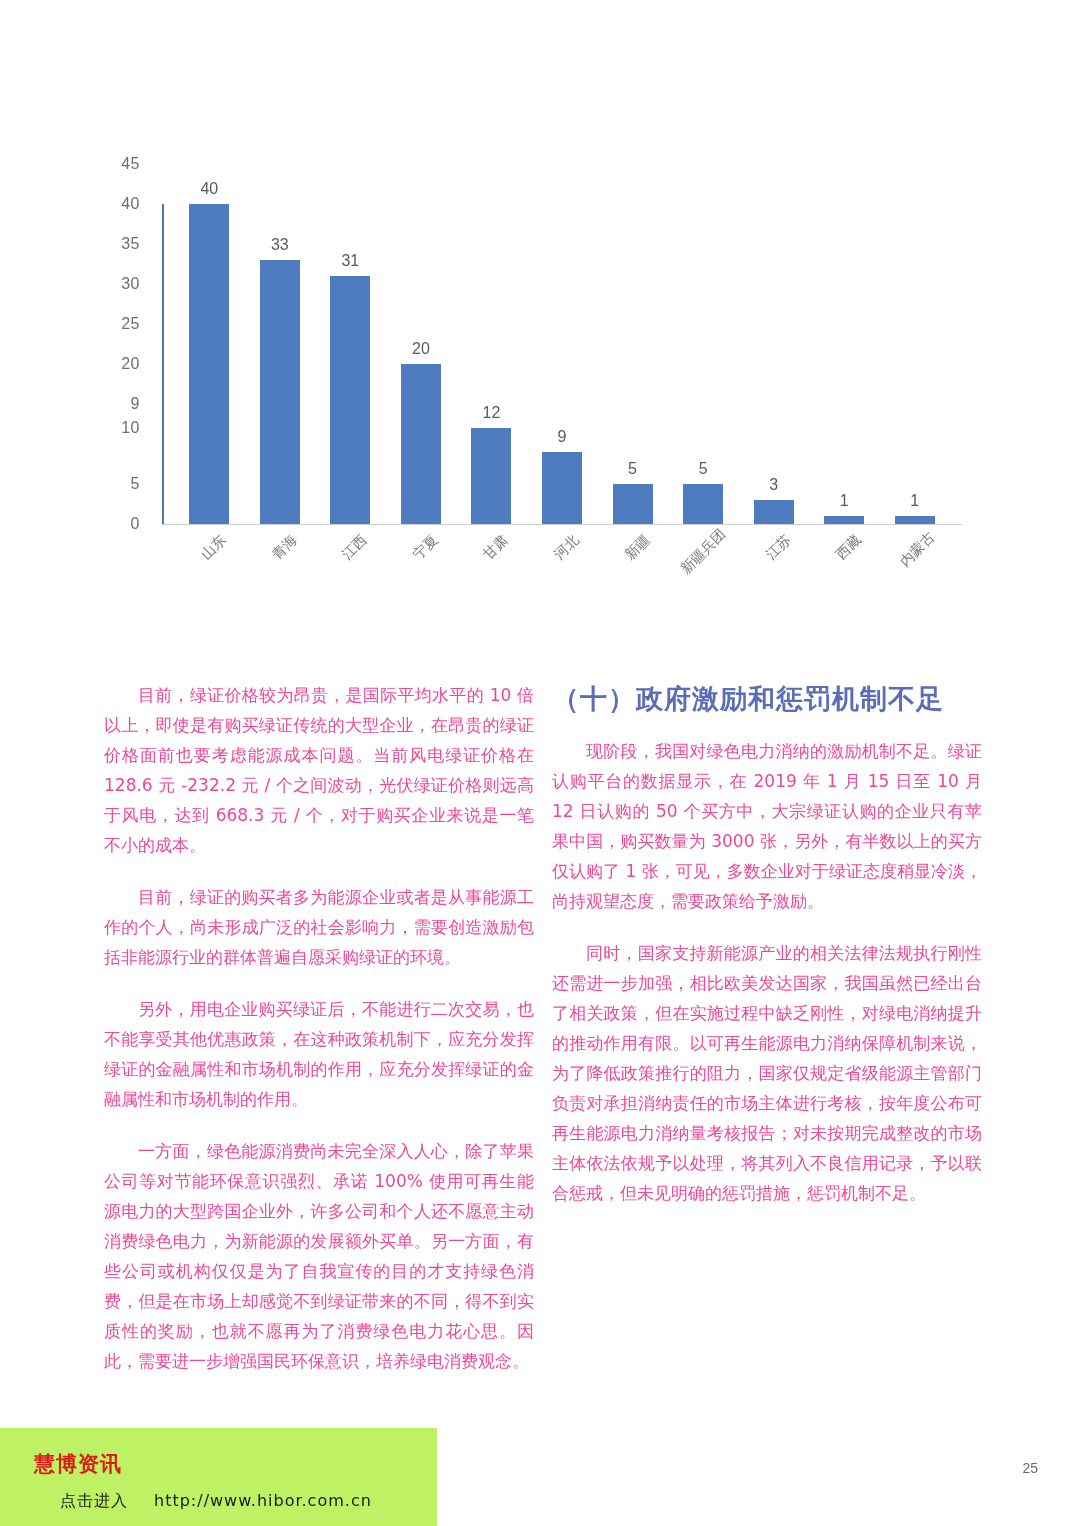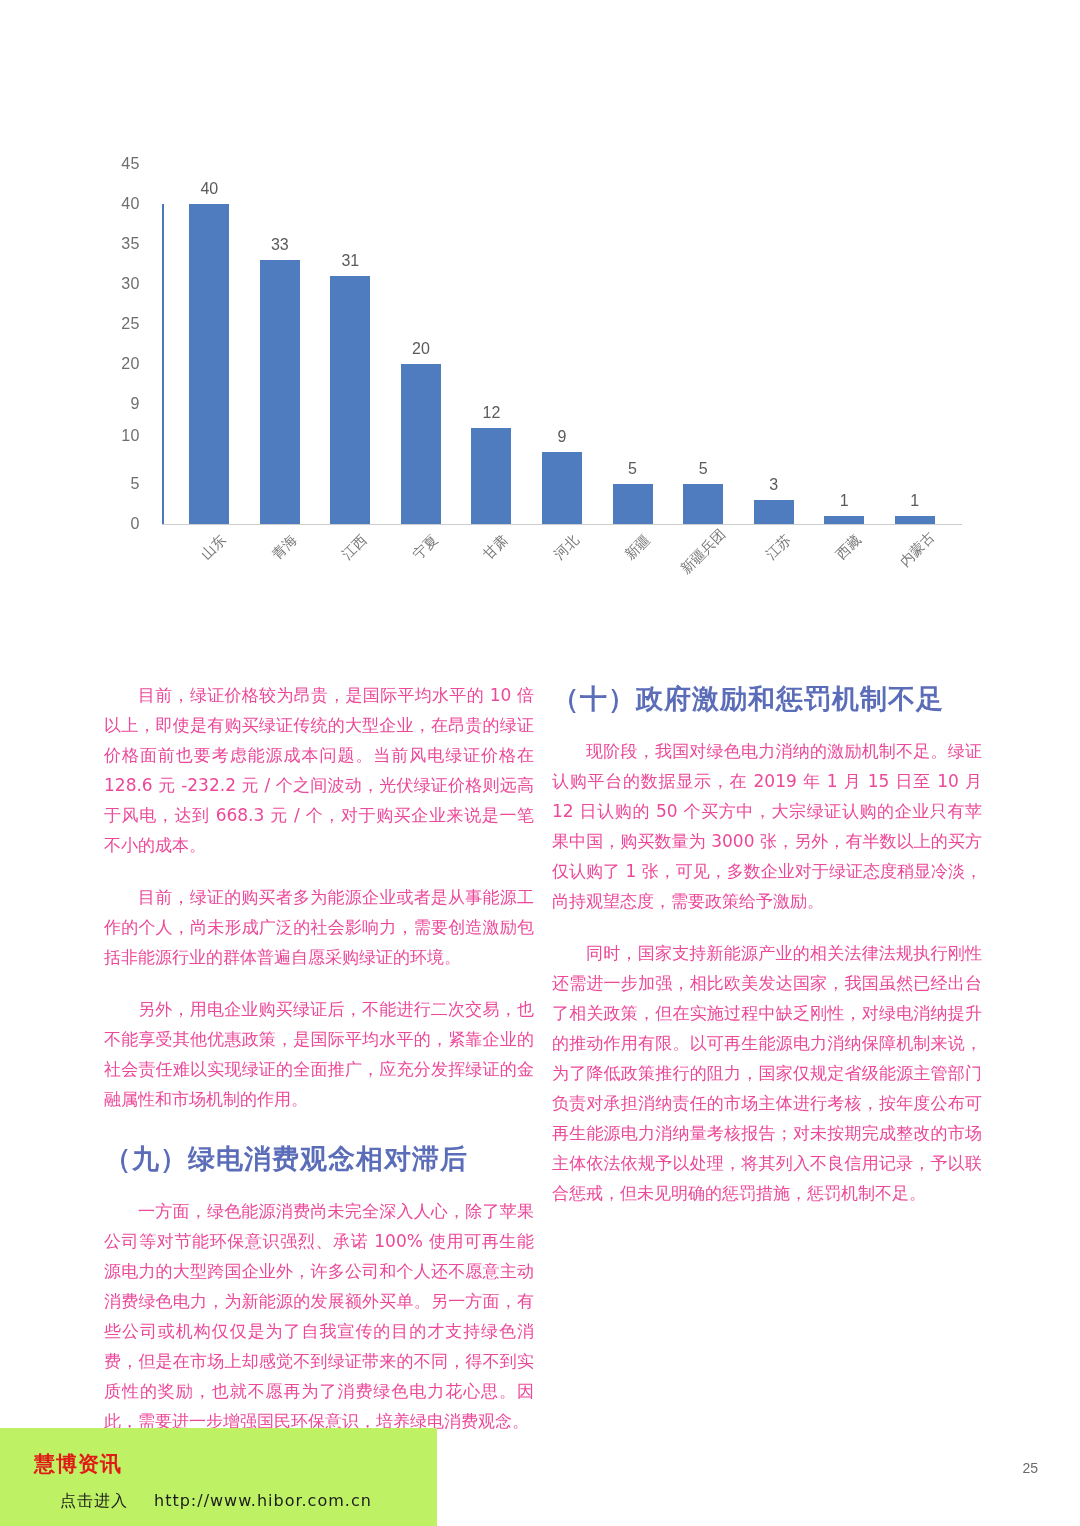--- a/index.html
+++ b/index.html
@@ -222,21 +222,21 @@
   <div class="chart-block">
     <div class="chart-area">
       <div class="y-axis">
           <div class="y-tick" style="top: 0px;">45</div>
           <div class="y-tick" style="top: 40px;">40</div>
           <div class="y-tick" style="top: 80px;">35</div>
           <div class="y-tick" style="top: 120px;">30</div>
           <div class="y-tick" style="top: 160px;">25</div>
           <div class="y-tick" style="top: 200px;">20</div>
           <div class="y-tick" style="top: 240px;">9</div>
-          <div class="y-tick" style="top: 272px;">10</div>
+          <div class="y-tick" style="top: 264px;">10</div>
           <div class="y-tick" style="top: 320px;">5</div>
           <div class="y-tick" style="top: 360px;">0</div>
         </div>
       <div class="plot">
         <div class="bars">
             <div class="bar-slot">
               <div class="bar-label" style="bottom: 326px;">40</div>
               <div class="bar" style="height: 320px; background: rgb(79, 124, 191);"></div>
             </div>
             <div class="bar-slot">
@@ -316,22 +316,21 @@
             <div class="x-tick">内蒙古</div>
           </div>
         </div>
     </div>
 
   </div>
 
   <div class="col col-left">
     <p class="body">目前，绿证价格较为昂贵，是国际平均水平的 10 倍以上，即使是有购买绿证传统的大型企业，在昂贵的绿证价格面前也要考虑能源成本问题。当前风电绿证价格在 128.6 元 -232.2 元 / 个之间波动，光伏绿证价格则远高于风电，达到 668.3 元 / 个，对于购买企业来说是一笔不小的成本。</p>
     <p class="body">目前，绿证的购买者多为能源企业或者是从事能源工作的个人，尚未形成广泛的社会影响力，需要创造激励包括非能源行业的群体普遍自愿采购绿证的环境。</p>
-    <p class="body">另外，用电企业购买绿证后，不能进行二次交易，也不能享受其他优惠政策，是国际平均水平的，紧靠企业的社会责任难以实现绿证的全面推广，应充分发挥绿证的金融属性和市场机制的作用。</p>
-    <h2 class="section">（九）绿电消费观念相对滞后</h2>
+    <p class="body">另外，用电企业购买绿证后，不能进行二次交易，也不能享受其他优惠政策，在这种政策机制下，应充分发挥绿证的金融属性和市场机制的作用，应充分发挥绿证的金融属性和市场机制的作用。</p>
     <p class="body">一方面，绿色能源消费尚未完全深入人心，除了苹果公司等对节能环保意识强烈、承诺 100% 使用可再生能源电力的大型跨国企业外，许多公司和个人还不愿意主动消费绿色电力，为新能源的发展额外买单。另一方面，有些公司或机构仅仅是为了自我宣传的目的才支持绿色消费，但是在市场上却感觉不到绿证带来的不同，得不到实质性的奖励，也就不愿再为了消费绿色电力花心思。因此，需要进一步增强国民环保意识，培养绿电消费观念。</p>
   </div>
 
   <div class="col col-right">
     <h2 class="section">（十）政府激励和惩罚机制不足</h2>
     <p class="body">现阶段，我国对绿色电力消纳的激励机制不足。绿证认购平台的数据显示，在 2019 年 1 月 15 日至 10 月 12 日认购的 50 个买方中，大宗绿证认购的企业只有苹果中国，购买数量为 3000 张，另外，有半数以上的买方仅认购了 1 张，可见，多数企业对于绿证态度稍显冷淡，尚持观望态度，需要政策给予激励。</p>
     <p class="body">同时，国家支持新能源产业的相关法律法规执行刚性还需进一步加强，相比欧美发达国家，我国虽然已经出台了相关政策，但在实施过程中缺乏刚性，对绿电消纳提升的推动作用有限。以可再生能源电力消纳保障机制来说，为了降低政策推行的阻力，国家仅规定省级能源主管部门负责对承担消纳责任的市场主体进行考核，按年度公布可再生能源电力消纳量考核报告；对未按期完成整改的市场主体依法依规予以处理，将其列入不良信用记录，予以联合惩戒，但未见明确的惩罚措施，惩罚机制不足。</p>
   </div>
 
   <div class="footer-bar">

